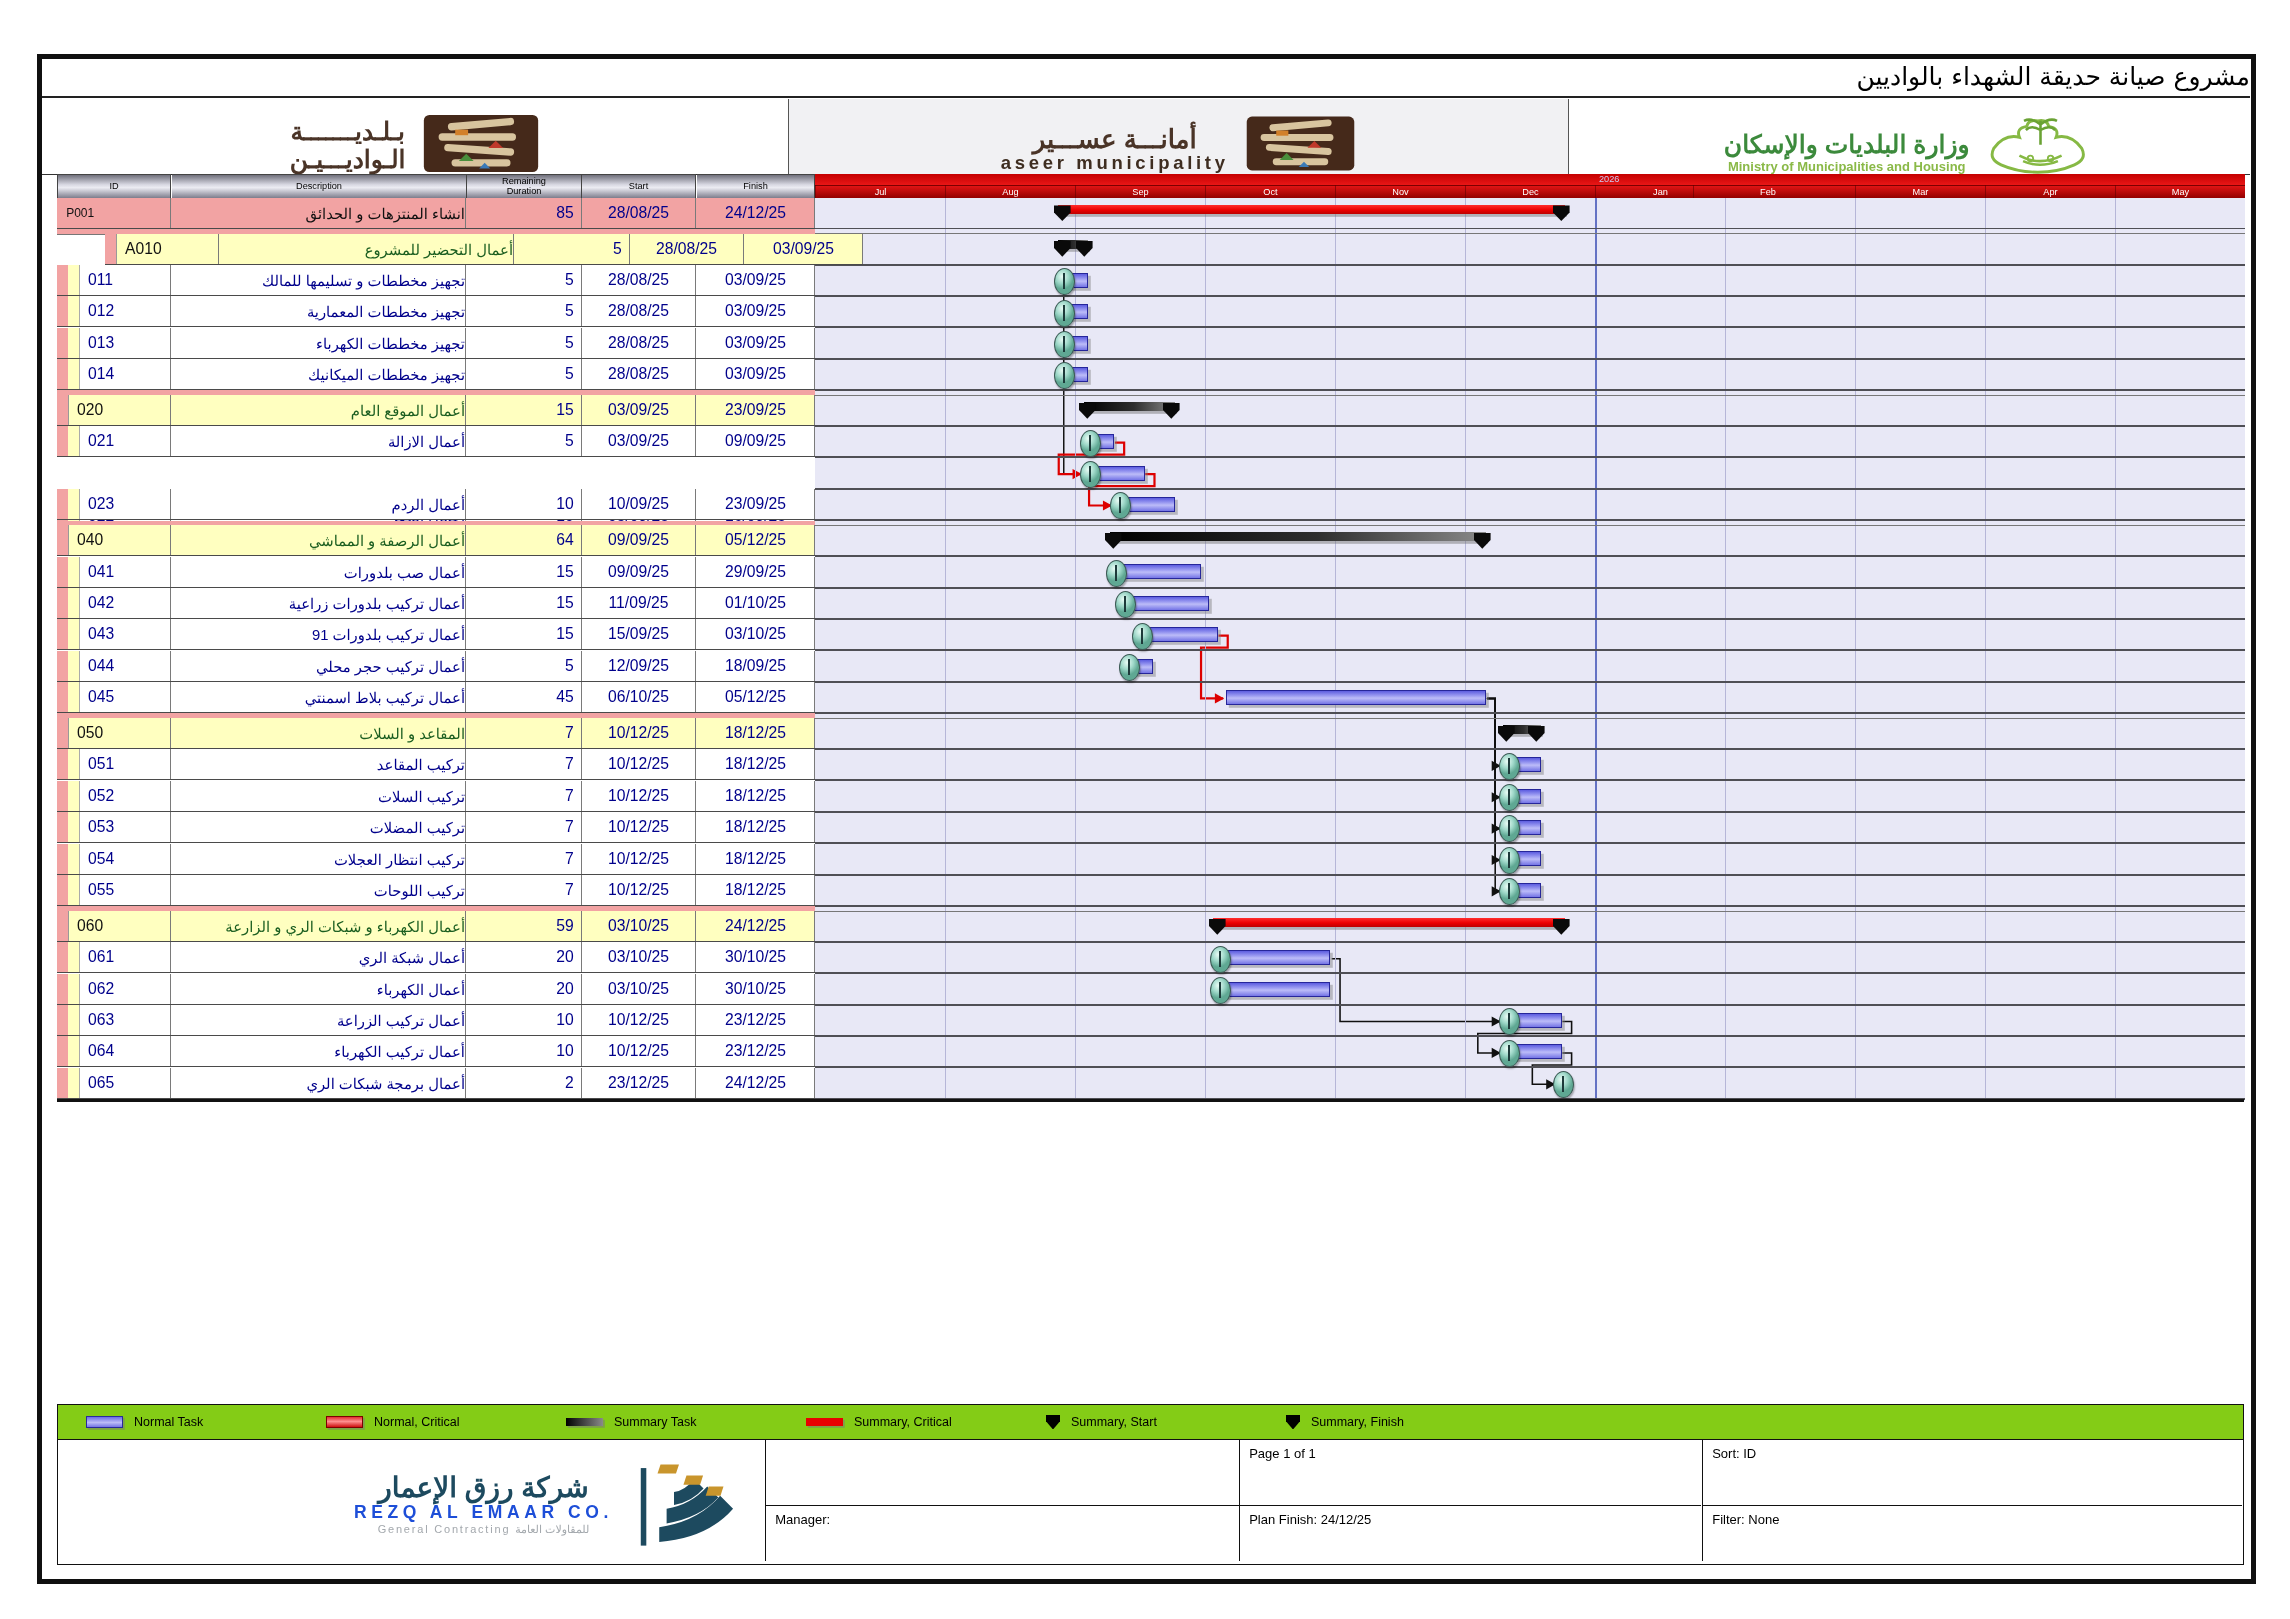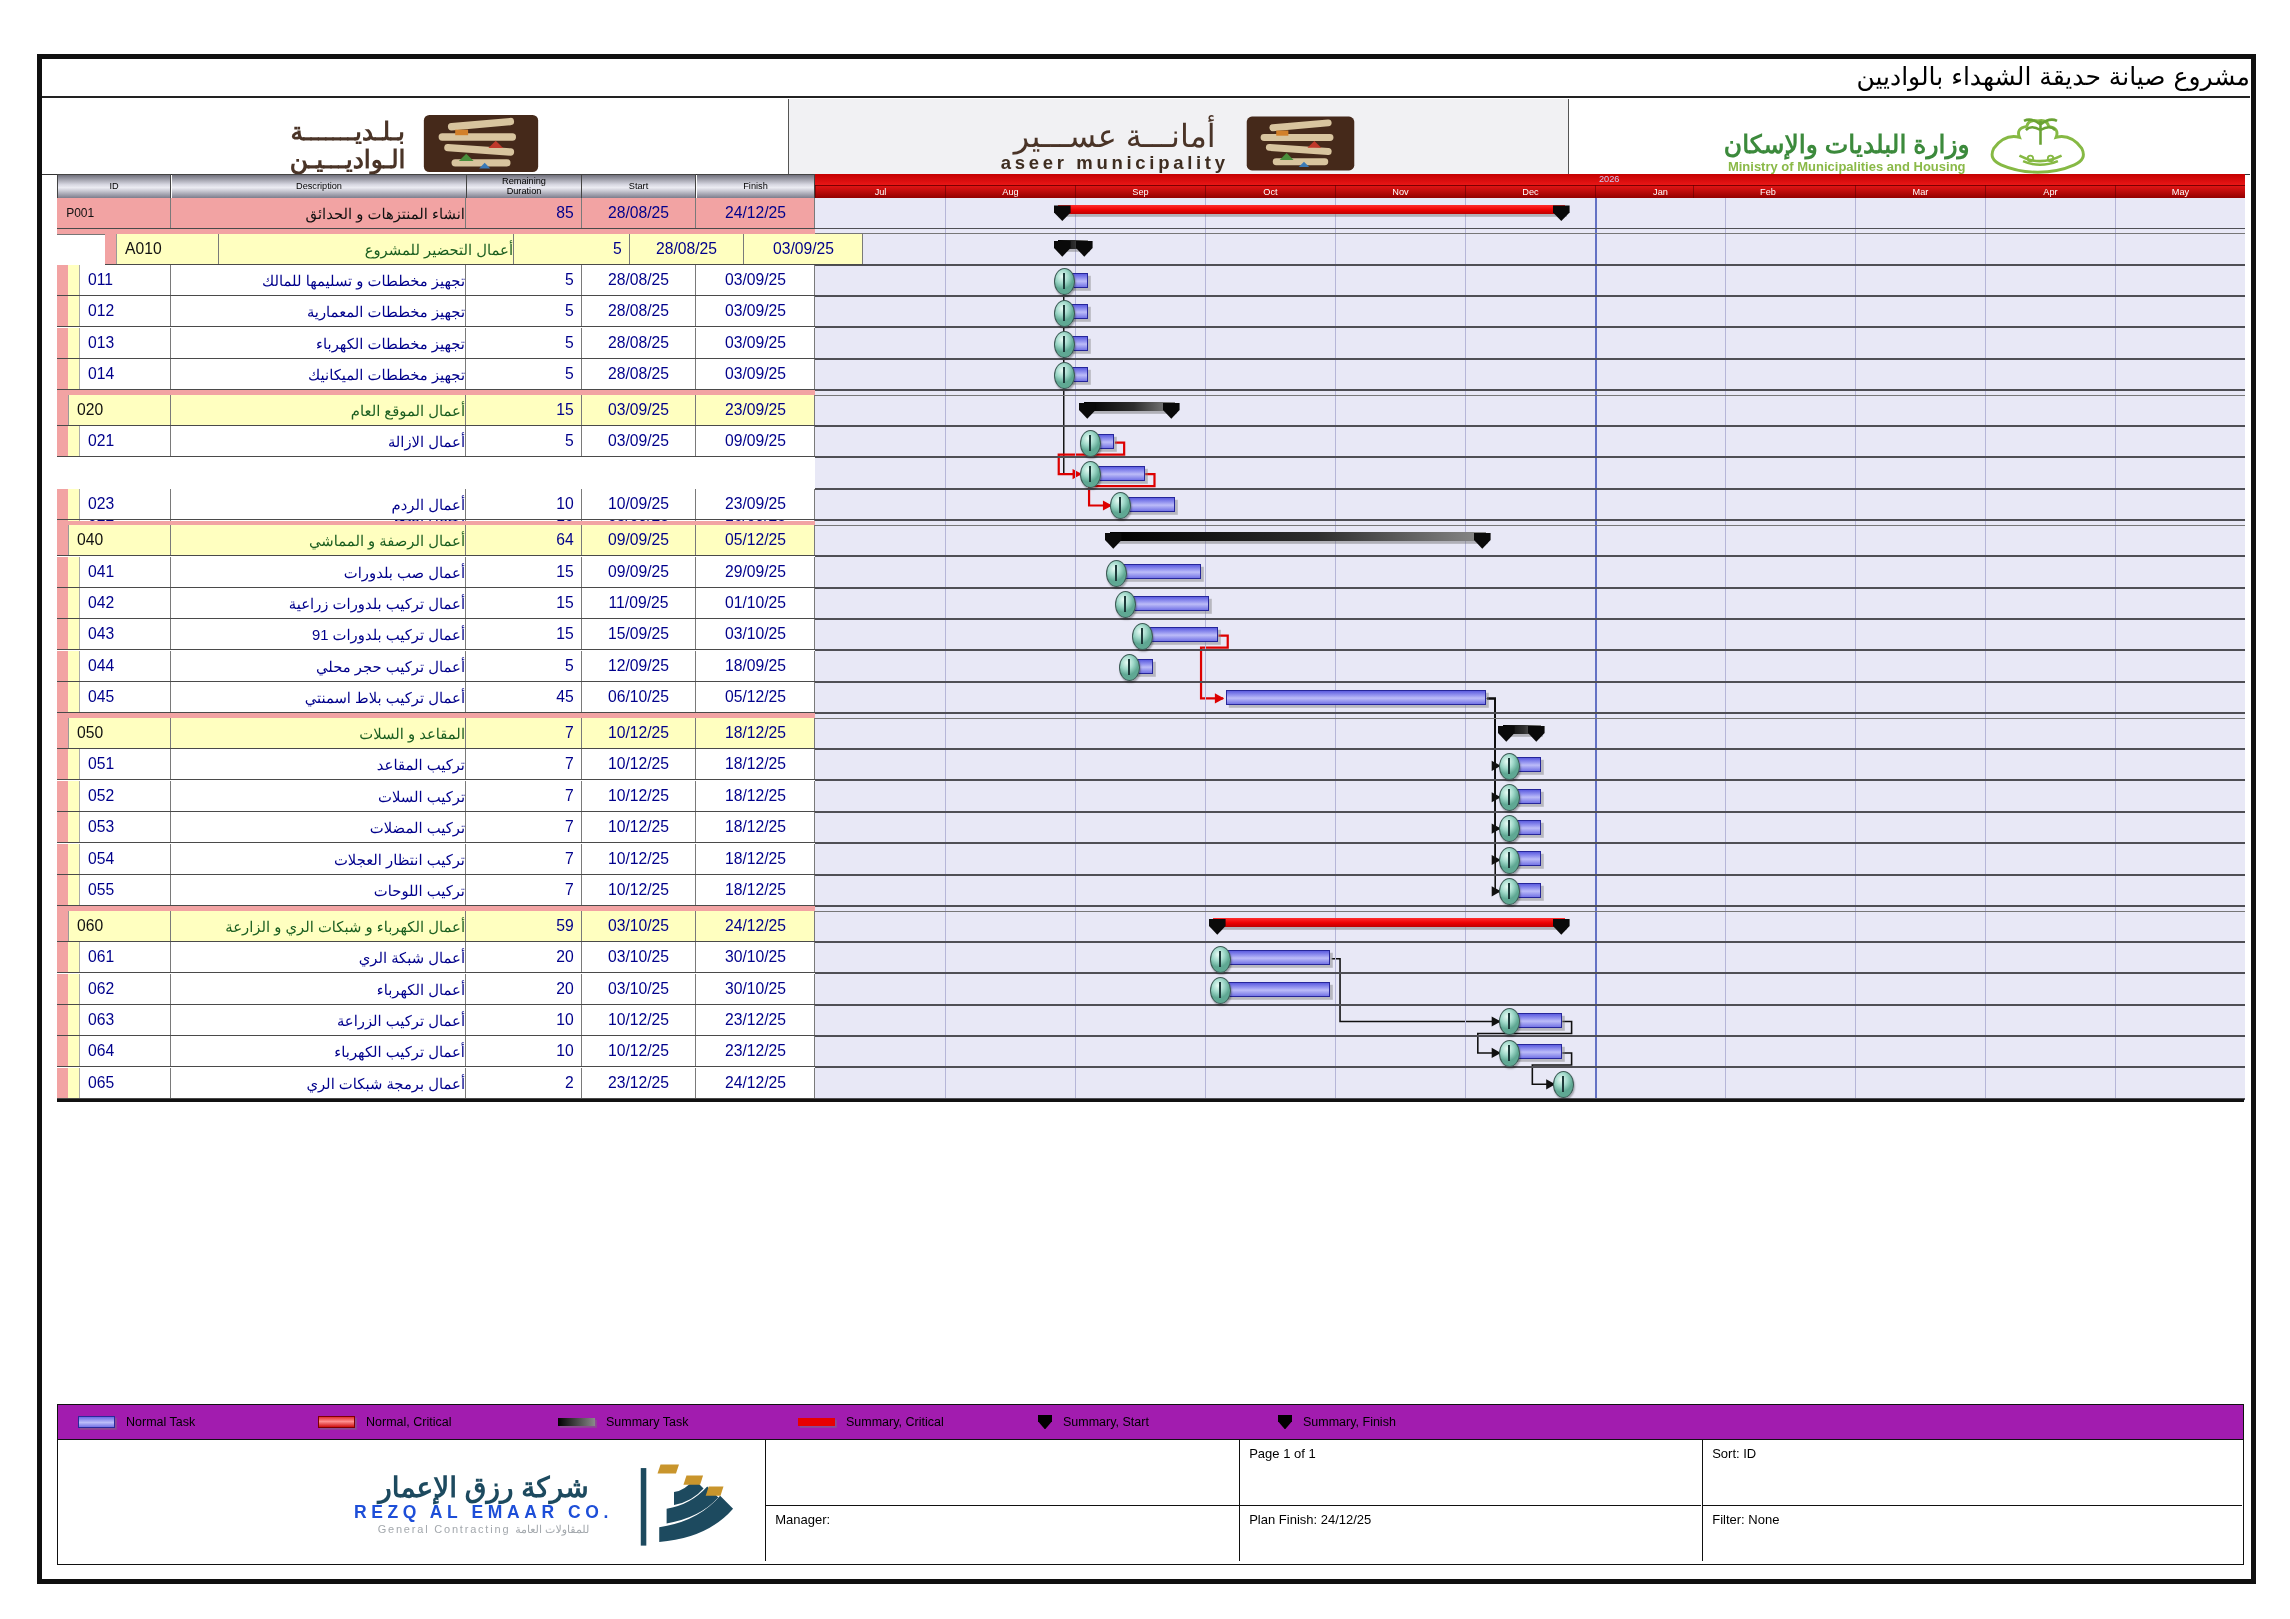--- a/index.html
+++ b/index.html
@@ -12,21 +12,21 @@
   #title-bar{left:42px;top:59px;width:2208px;height:37px;border-bottom:2.8px solid #222;}
   #page-title{width:100%;text-align:right;font-family:"DejaVu Serif",serif;font-size:25px;color:#000;line-height:35px;direction:rtl;}
   
   #logo-band{left:42px;top:99px;width:2208px;height:75px;border-bottom:1.8px solid #333;}
   .org{position:absolute;top:0;height:75px;display:flex;align-items:flex-end;justify-content:center;gap:16.6px;}
   #org-wadiyin{left:0;width:746px;background:#fff;}
   #org-aseer{left:746px;width:781px;background:#f1f1f3;border-left:1.8px solid #555;border-right:1.8px solid #555;box-sizing:border-box;}
   #org-ministry{left:1527px;width:681px;background:#fff;}
   .org-text{text-align:center;}
   .wad-ar{font-size:25px;font-weight:bold;color:#4a3427;direction:rtl;line-height:1.15;}
-  .aseer-ar{font-size:32px;font-weight:normal;color:#4a3427;direction:rtl;line-height:1;}
+  .aseer-ar{font-size:26px;font-weight:bold;color:#4a3427;direction:rtl;line-height:1;}
   .aseer-en{font-size:18.5px;font-weight:bold;color:#3e2d20;letter-spacing:3.7px;}
   .min-ar{font-size:25px;font-weight:bold;color:#3c8a3c;direction:rtl;line-height:1.2;}
   .min-en{font-size:13px;font-weight:bold;color:#8ab947;}
   
   .th{position:absolute;top:174px;height:24px;box-sizing:border-box;background:linear-gradient(180deg,#70707c 0%,#d8d8e2 42%,#ececf3 55%,#7d7d8c 100%);border-right:0.9px solid #444;border-top:0.9px solid #444;color:#000;font-size:9.2px;display:flex;align-items:center;justify-content:center;text-align:center;line-height:1.05;}
   
   #tl-header{left:815px;top:174px;width:1430px;height:24px;background:linear-gradient(180deg,#c40000 0%,#e81616 45%,#930000 100%);overflow:hidden;}
   #tl-year{position:absolute;left:0;top:0;width:100%;height:11px;border-bottom:0.9px solid #7d0000;}
   #year-label{position:absolute;top:0;font-size:9.2px;color:#ccccf2;}
   .mcell{position:absolute;top:11px;height:13px;box-sizing:border-box;border-left:0.9px solid rgba(90,0,0,.55);color:#fff;font-size:9.2px;display:flex;align-items:center;justify-content:center;}
@@ -60,21 +60,21 @@
   .cfin{left:640px;width:118px;justify-content:center;}
   .t-num{color:#00008b;}
   .id-task{color:#00008b;padding-left:31px;}
   .id-group{color:#111;padding-left:20px;}
   .id-project{color:#111;padding-left:9.2px;font-size:12px;}
   .d-task{color:#00008b;}
   .d-group{color:#1b5e20;}
   .d-project{color:#101010;}
   #table-bottom{left:57px;top:1099px;width:2187px;height:2.8px;background:#111;}
   
-  #legend-box{left:57px;top:1404px;width:2187px;height:36px;border:1.8px solid #111;box-sizing:border-box;background:#a21caf;display:flex;align-items:center;padding-left:20px;}
+  #legend-box{left:57px;top:1404px;width:2187px;height:36px;border:1.8px solid #111;box-sizing:border-box;background:#84cc16;display:flex;align-items:center;padding-left:28px;}
   .leg-item{display:flex;align-items:center;width:240px;font-size:12.5px;color:#000;}
   .sw{display:inline-block;margin-right:11px;}
   .sw-task{width:37px;height:12px;box-sizing:border-box;border:0.9px solid #2a2a9a;background:linear-gradient(180deg,#6b6be4,#bcbcf8 55%,#7474e6);box-shadow:1.8px 1.8px 0 rgba(120,120,120,.5);}
   .sw-crit{width:37px;height:12px;box-sizing:border-box;border:0.9px solid #7d0000;background:linear-gradient(180deg,#e03030,#ff8f8f 45%,#cf0f0f);box-shadow:1.8px 1.8px 0 rgba(120,120,120,.5);}
   .sw-summary{width:37px;height:8.3px;background:linear-gradient(90deg,#000,#8a8a8a);box-shadow:1.8px 1.8px 0 rgba(120,120,120,.5);}
   .sw-scrit{width:37px;height:8.3px;background:#e80000;box-shadow:1.8px 1.8px 0 rgba(120,120,120,.5);}
   .sw-start,.sw-finish{width:14px;height:14.8px;background:#000;clip-path:polygon(0 0,100% 0,100% 45%,50% 100%,0 45%);}
   
   #footer-box{left:57px;top:1440px;width:2187px;height:125px;border:1.8px solid #111;border-top:none;box-sizing:border-box;background:#fff;}
   .fcell{position:absolute;box-sizing:border-box;font-size:13px;color:#000;padding:5.5px 9.2px;}

